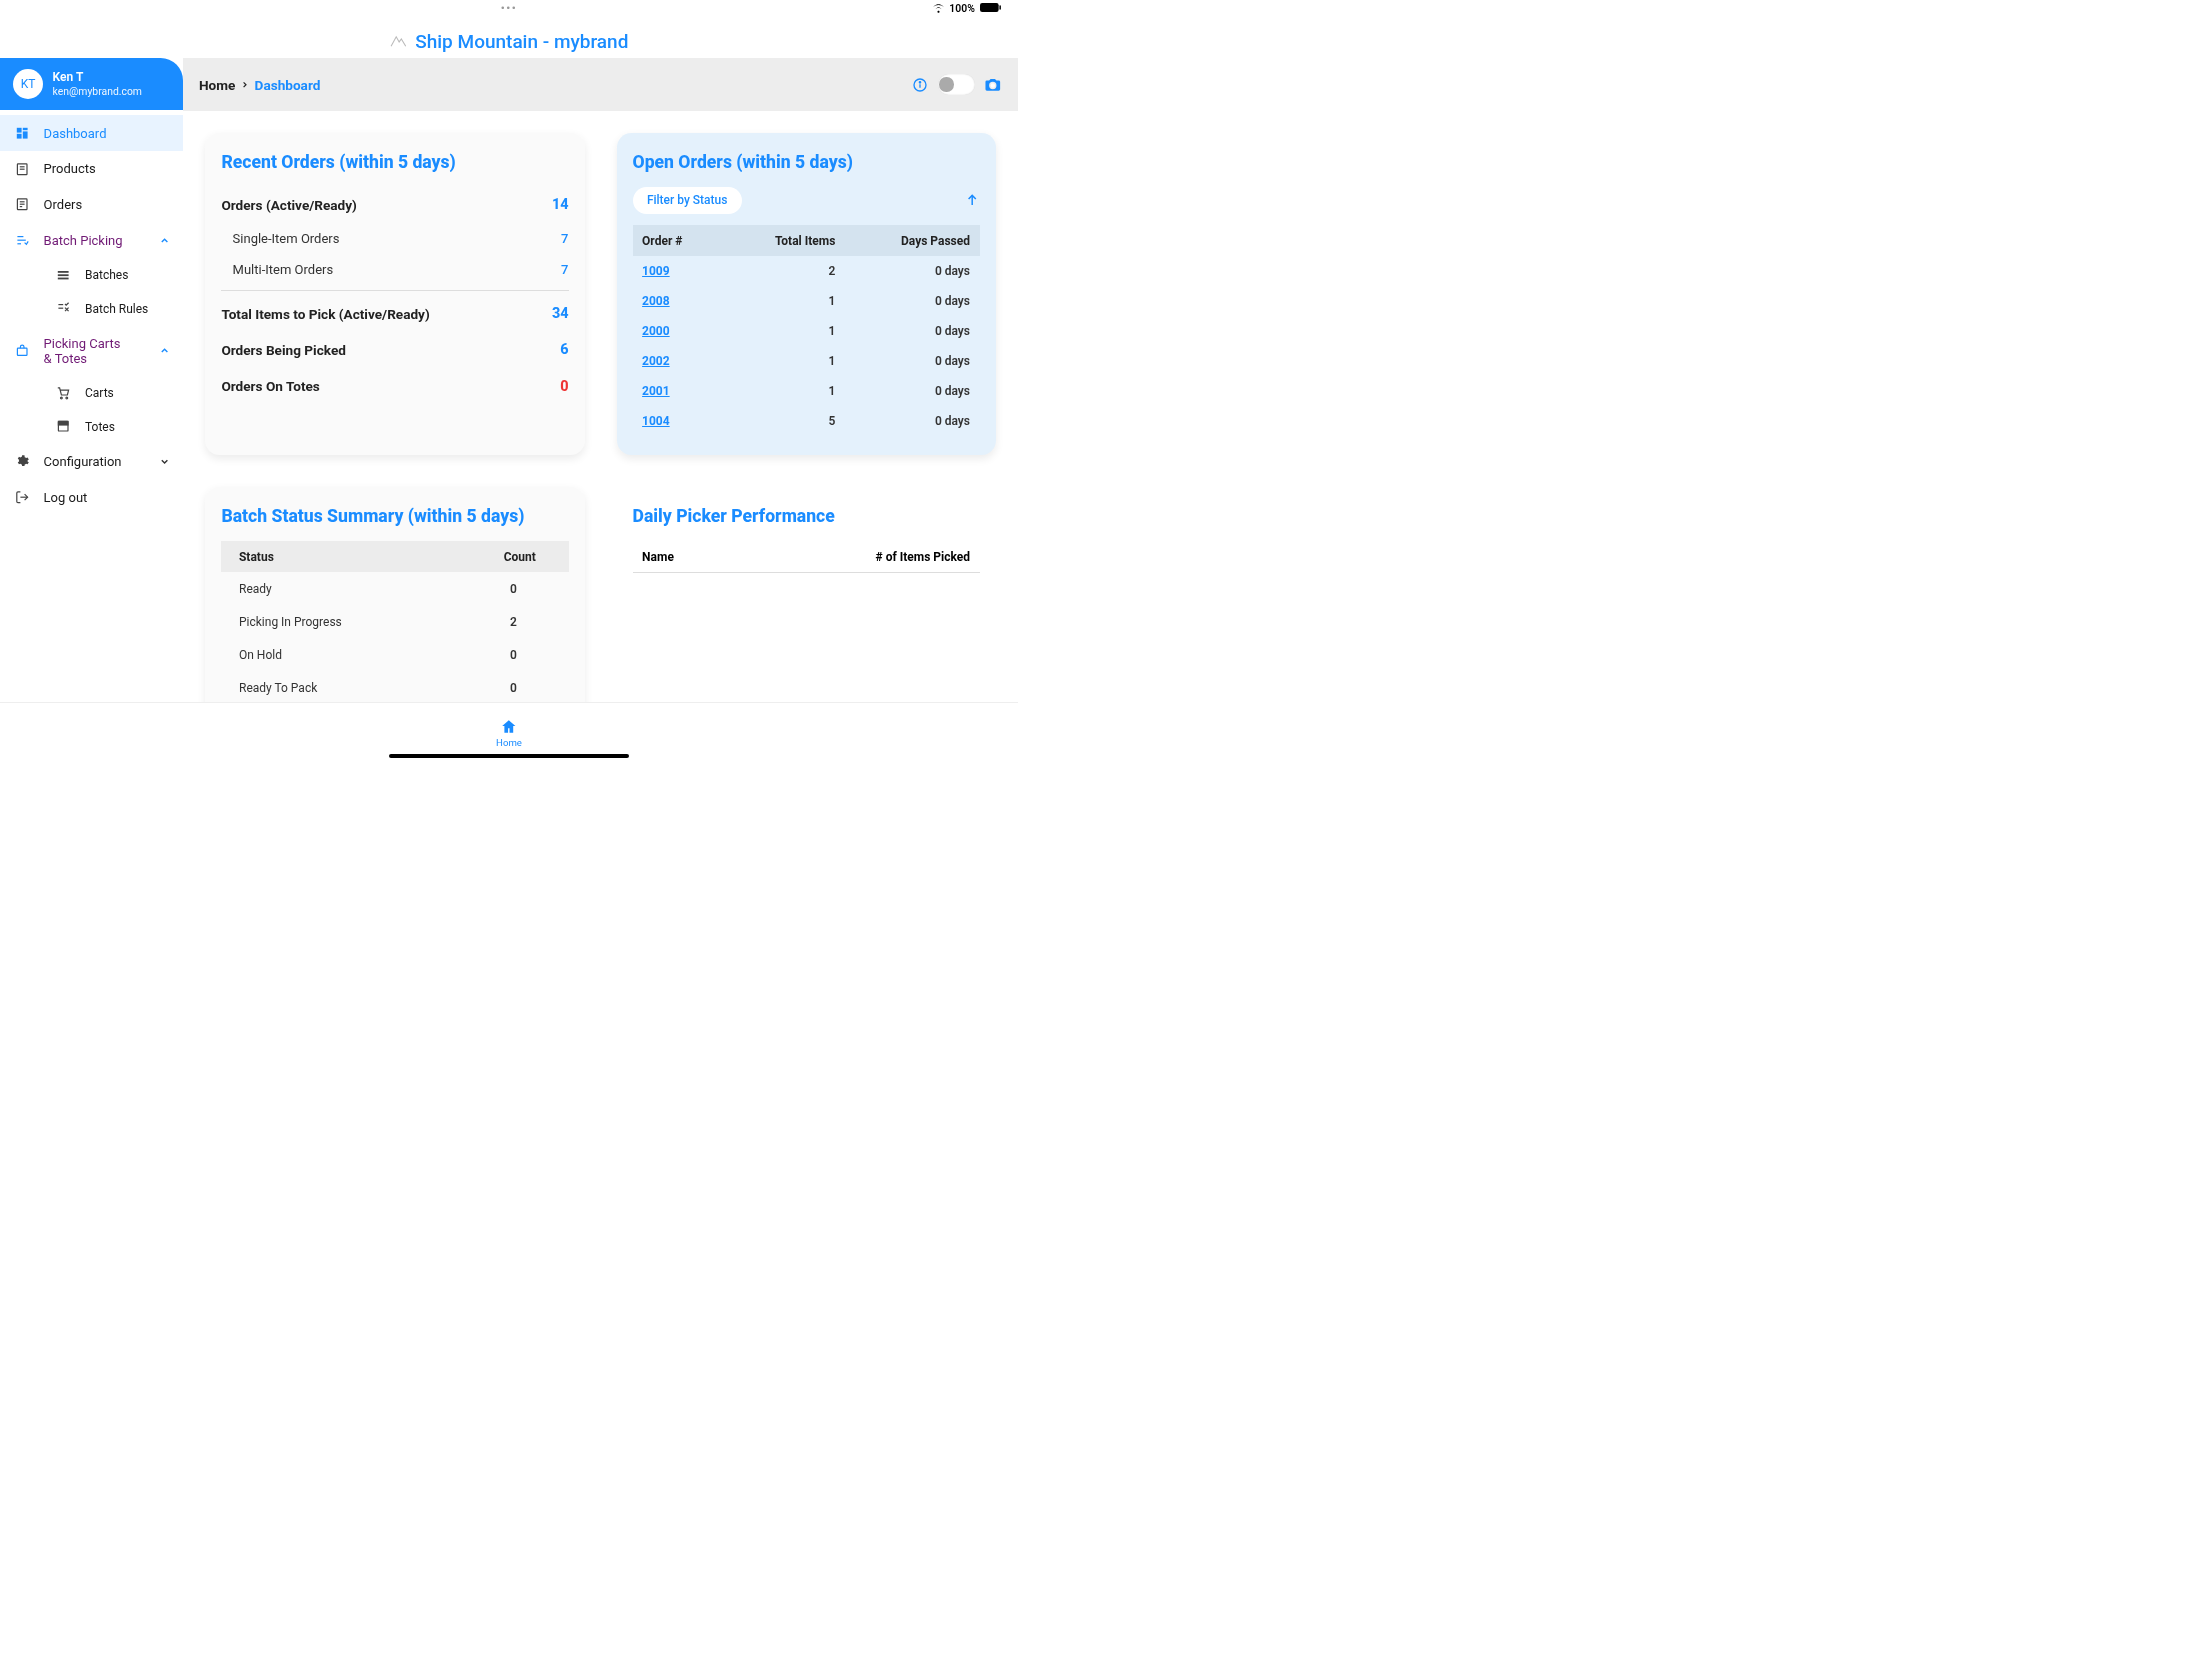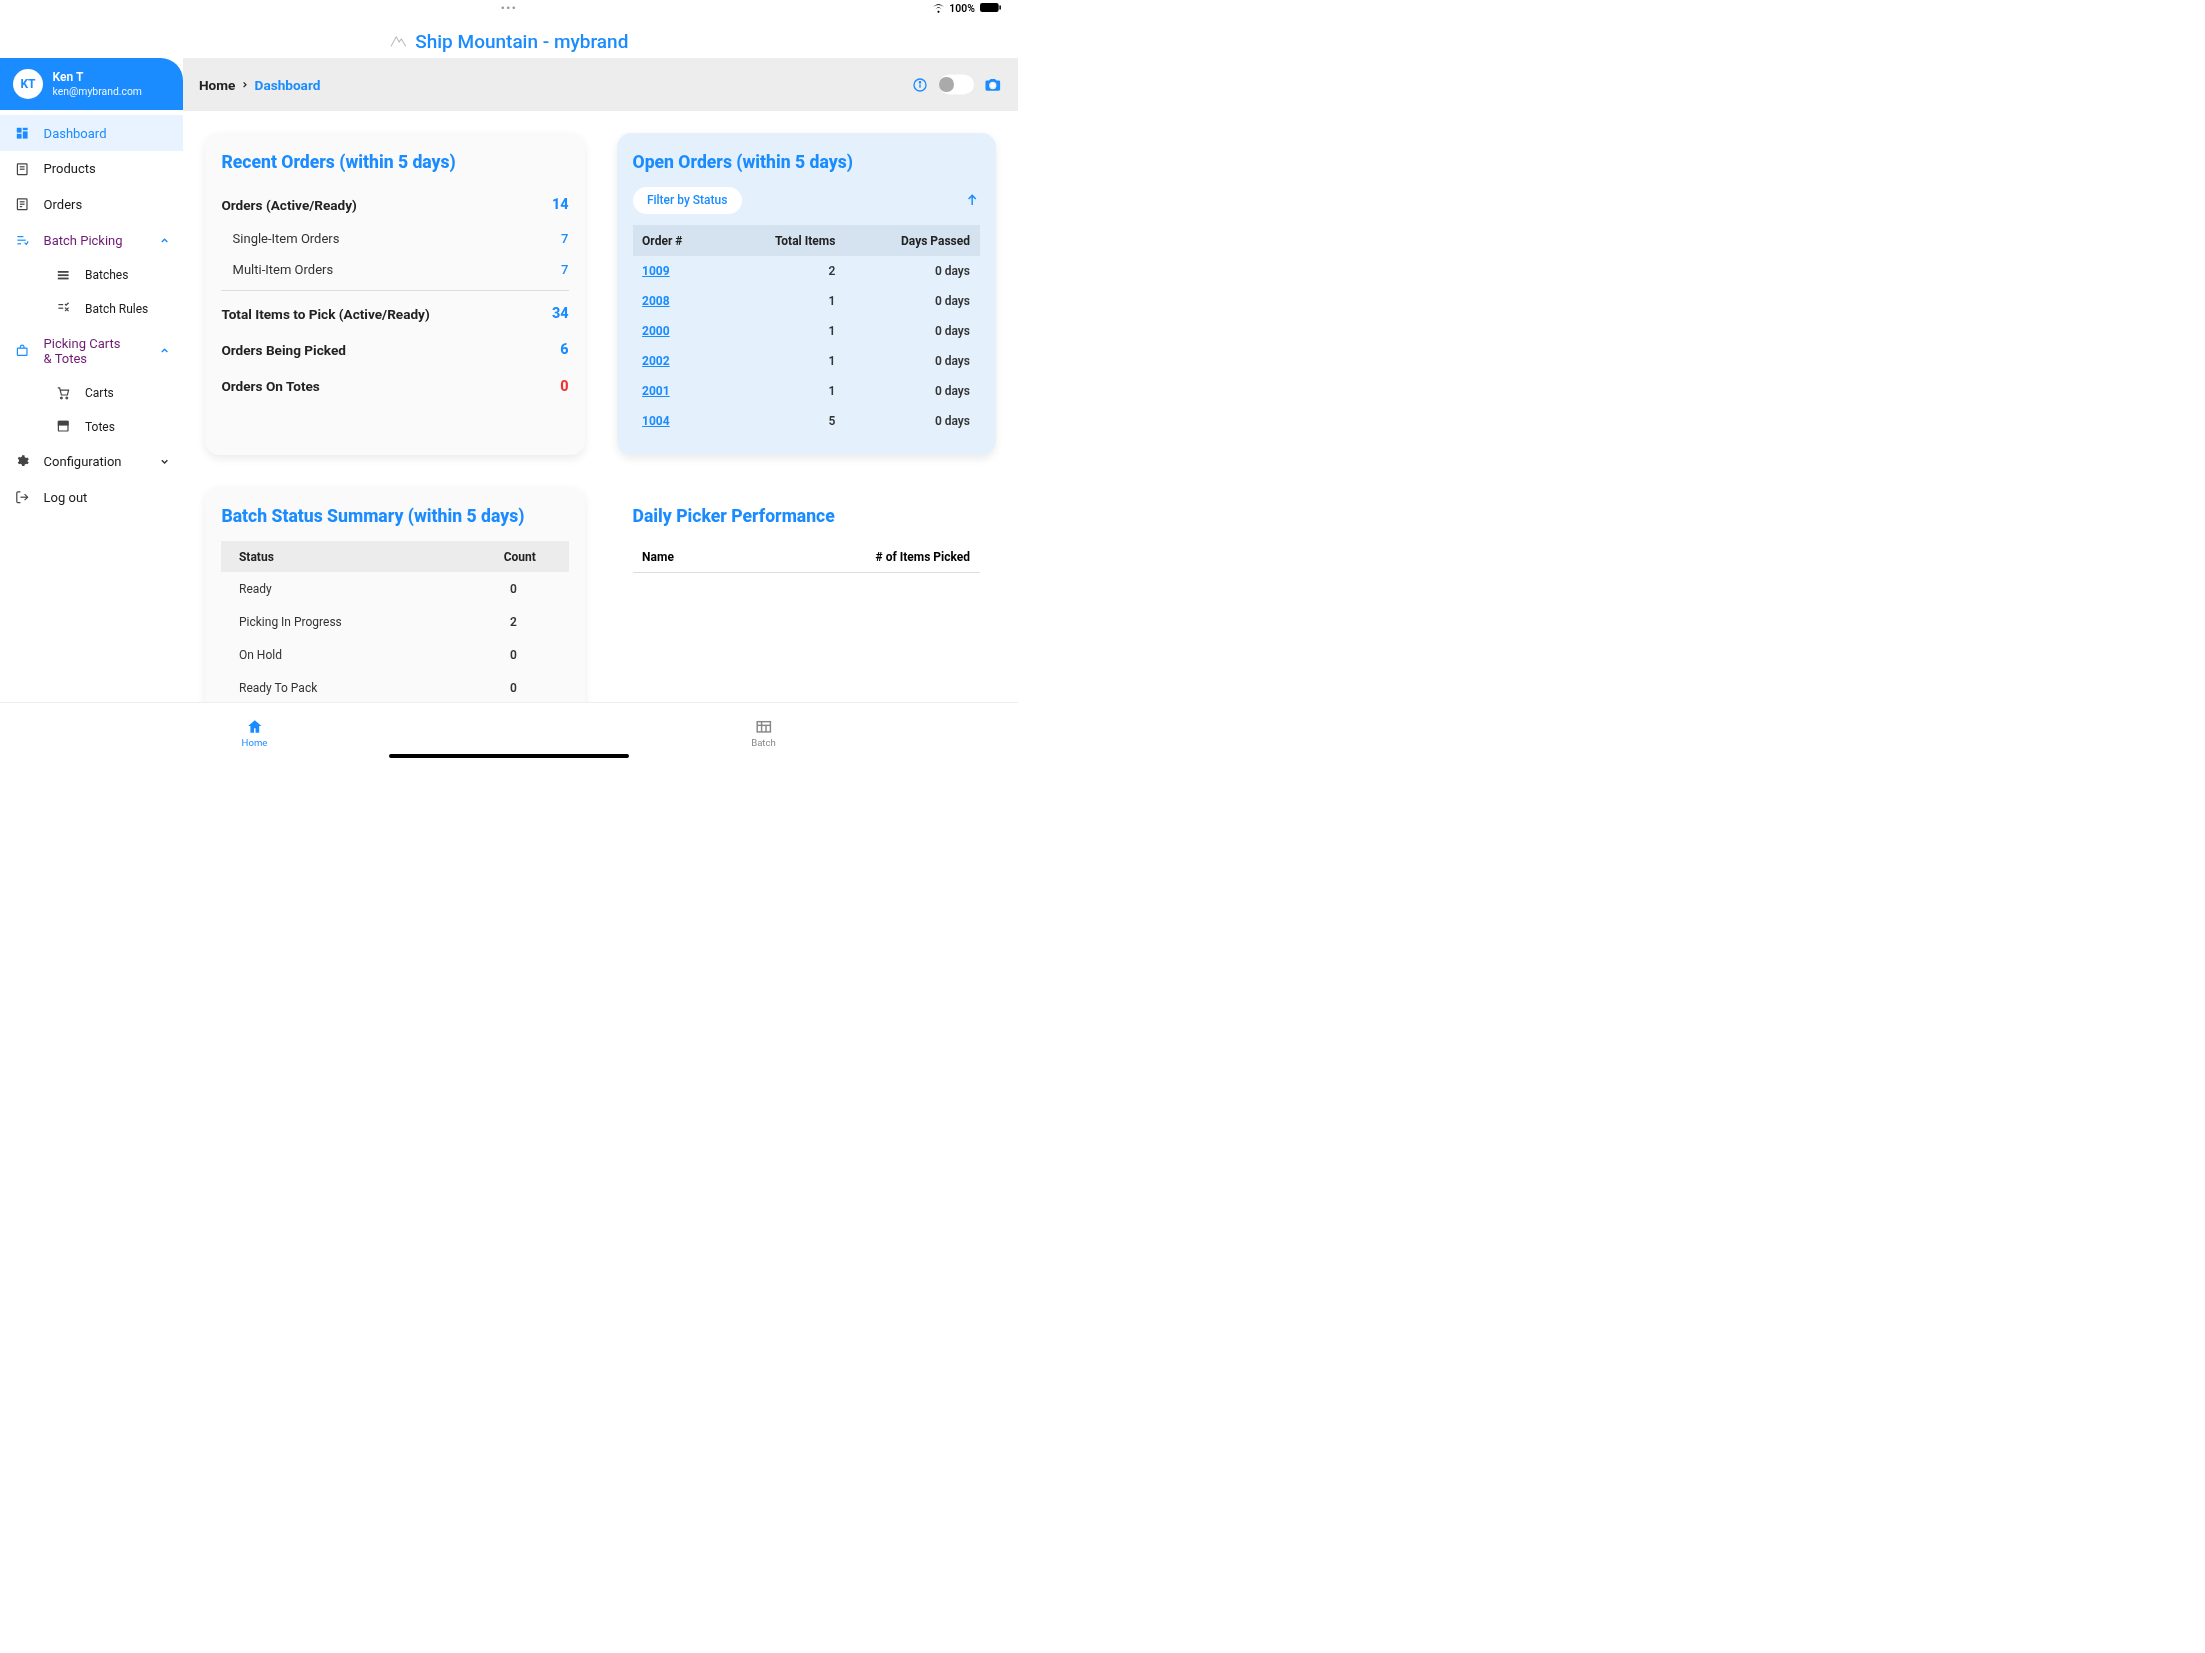--- a/index.html
+++ b/index.html
@@ -14,21 +14,21 @@
 
 .header-title { position: absolute; top: 30px; left: 50%; transform: translateX(-50%); display: flex; align-items: center; gap: 8px; color: #1a8cff; font-size: 19px; font-weight: 500; }
 .logo-mountain svg { width: 17.6px; height: 14.4px; }
 
 
 .layout { position: absolute; top: 58px; left: 0; right: 0; bottom: 61px; display: flex; }
 
 
 .sidebar { width: 183px; background: #fff; display: flex; flex-direction: column; }
 .user-card { background: #1a8cff; color: #fff; padding: 11.2px 13px; display: flex; align-items: center; gap: 9.6px; border-radius: 0 22.4px 0 0; }
-.avatar { width: 30px; height: 30px; border-radius: 50%; background: #fff; color: #1a8cff; display: flex; align-items: center; justify-content: center; font-weight: 700; font-size: 12px; }
+.avatar { width: 30px; height: 30px; border-radius: 50%; background: #fff; color: #1a8cff; display: flex; align-items: center; justify-content: center; font-weight: 400; font-size: 12px; }
 .user-info { display: flex; flex-direction: column; line-height: 1.3; }
 .user-name { font-weight: 600; font-size: 12px; }
 .user-email { font-size: 10.4px; opacity: 0.92; }
 
 .nav { display: flex; flex-direction: column; padding-top: 4.8px; }
 .nav-item { display: flex; align-items: center; gap: 13px; padding: 10.4px 13px; font-size: 13px; color: #1a1a1a; cursor: pointer; }
 .nav-item.active { background: #e8f3ff; color: #1a8cff; }
 .nav-item .nav-icon { width: 17.6px; display: flex; justify-content: center; color: #444; }
 .nav-item.active .nav-icon { color: #1a8cff; }
 .nav-item.expandable .chev { margin-left: auto; color: #1a8cff; }
@@ -418,25 +418,16 @@
   </main>
 </div>
 
 <div class="tabbar">
   <div class="tab active">
     <svg viewBox="0 0 24 24" fill="currentColor">
         <path d="M12 3l9 8h-3v9h-5v-6H11v6H6v-9H3z"></path>
       </svg>
     <span>Home</span>
   </div>
-  <div class="tab">
-    <svg viewBox="0 0 24 24" fill="none" stroke="currentColor" stroke-width="2">
-        <rect x="3" y="5" width="18" height="14"></rect>
-        <line x1="3" y1="10" x2="21" y2="10"></line>
-        <line x1="9" y1="5" x2="9" y2="19"></line>
-        <line x1="15" y1="10" x2="15" y2="19"></line>
-      </svg>
-    <span>Batch</span>
-  </div>
 </div>
 
 <div class="home-indicator"></div>
 
 
 </body></html>

